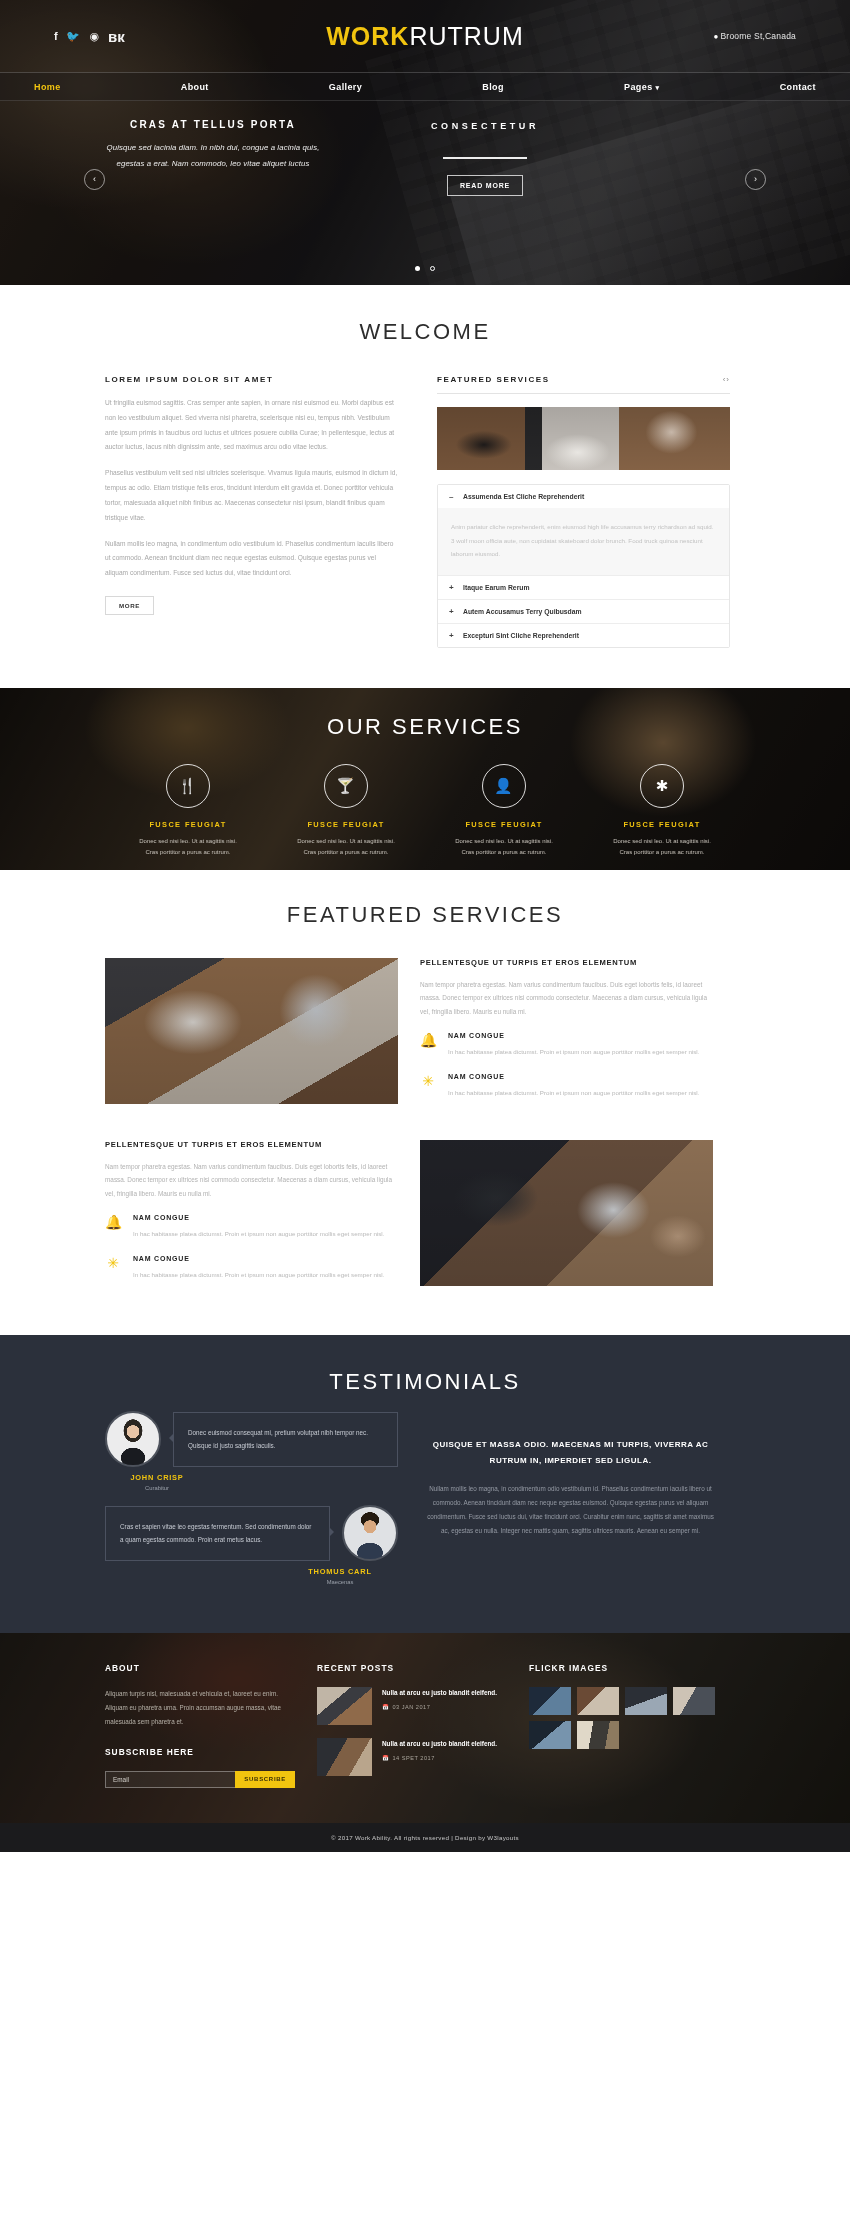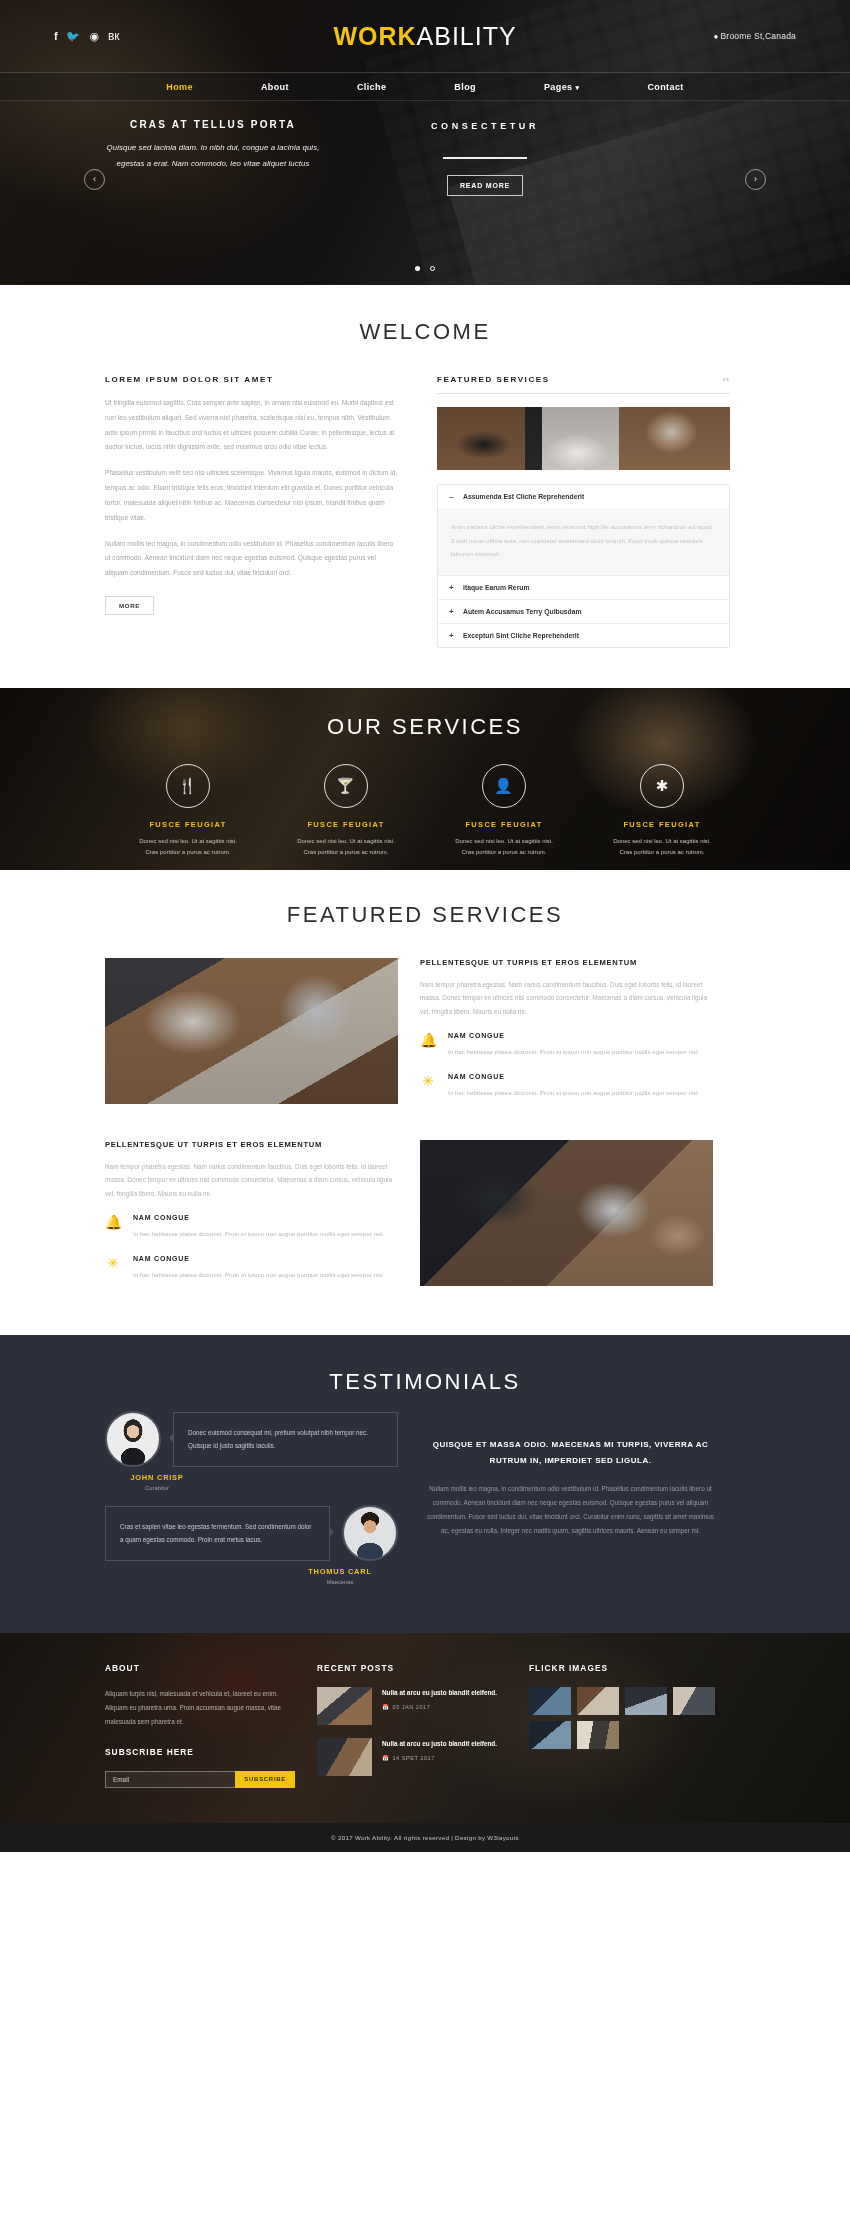--- a/index.html
+++ b/index.html
@@ -70,21 +70,21 @@
     white-space: nowrap;
   }
   .addr .pin { color:#ffffff; font-size: 8px; margin-right: 2px; }
 
   .navwrap {
     border-top: 1px solid rgba(255,255,255,.18);
     border-bottom: 1px solid rgba(255,255,255,.12);
     background: rgba(20,20,22,.30);
   }
   .nav {
-    display: flex; justify-content: center; align-items: center;
+    display: flex; justify-content: space-between; align-items: center;
     height: 27px; gap: 0;
   }
   .nav a {
     color: #ffffff; font-size: 9px; font-weight: 700;
     letter-spacing: .4px; text-decoration: none;
     padding: 0 34px; white-space: nowrap; cursor: pointer;
   }
   .nav a.active { color: #f2c40f; }
   .nav a .caret { font-size: 7px; margin-left: 3px; }
 
@@ -378,35 +378,35 @@
   <div class="kb"></div>
   <div class="kb-shade"></div>
   <div class="hero-veil"></div>
 
   <div class="hero-inner">
     <div class="topbar">
       <div class="socials">
         <span class="s" style="font-weight:700;">f</span>
         <span class="s">🐦</span>
         <span class="s">◉</span>
-        <span class="s" style="font-size:12px;font-weight:400;">вк</span>
+        <span class="s" style="font-size:15px;font-weight:700;">вк</span>
       </div>
       <div class="brand">
-        <span class="b1">WORK</span><span class="b2">ABILITY</span>
+        <span class="b1">WORK</span><span class="b2">RUTRUM</span>
       </div>
       <div class="addr">
         <span class="pin">●</span><span>Broome St,Canada</span>
       </div>
     </div>
 
     <div class="navwrap">
       <nav class="nav">
         <a class="active">Home</a>
         <a>About</a>
-        <a>Cliche</a>
+        <a>Gallery</a>
         <a>Blog</a>
         <a><span>Pages</span><span class="caret">▾</span></a>
         <a>Contact</a>
       </nav>
     </div>
 
     <div class="slider">
       <div class="slide-left">
         <h4>CRAS AT TELLUS PORTA</h4>
         <p>Quisque sed lacinia diam. In nibh dui, congue a lacinia quis, egestas a erat. Nam commodo, leo vitae aliquet luctus</p>

